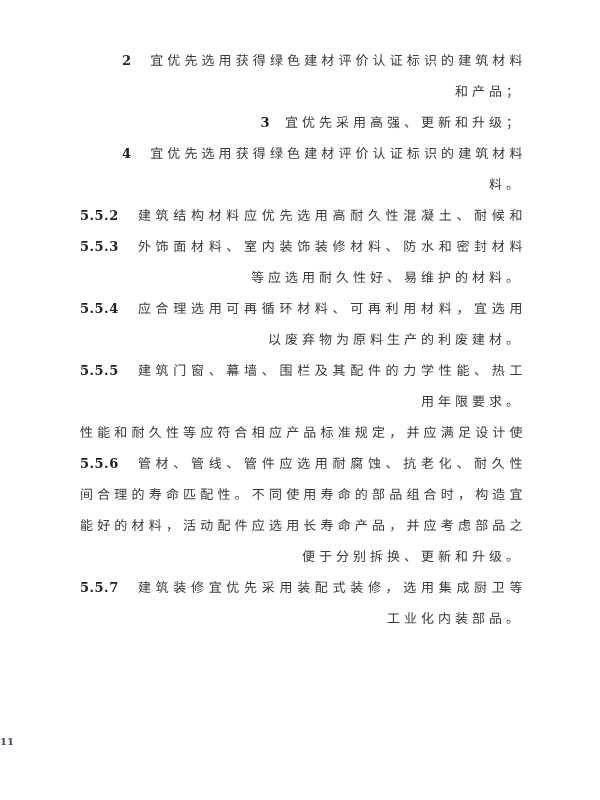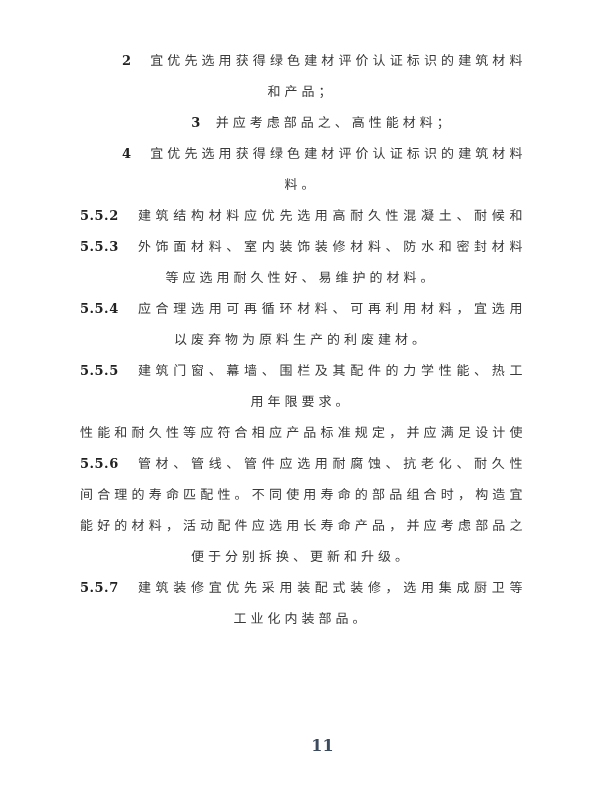--- a/index.html
+++ b/index.html
@@ -31,56 +31,55 @@
   }
   
   .line.justify {
     white-space: normal;
     text-align: justify;
     text-align-last: justify;
     letter-spacing: 0.5px;
   }
   
   .line.last {
-    text-align: center;
+    text-align: right;
     letter-spacing: 4px;
   }
   .line.indent {
     text-indent: 42px;
   }
   .num {
     font-weight: bold;
     color: #222222;
     letter-spacing: 0.5px;
     margin-right: 15px;
   }
   .num:empty { display: none; margin-right: 0; }
   .txt { }
   .page-number {
     position: absolute;
     left: 0;
     top: 736px;
     width: 100%;
-    text-align: center;
-    font-size: 16px;
+    text-align: left;
+    font-size: 10px;
     font-weight: bold;
     color: #3c4a5e;
     letter-spacing: 0;
-    padding-left: 45px;
   }
 </style>
 </head>
 <body>
 
 <div class="page">
   <div class="content">
 
     <div class="line justify indent"><span class="num">2</span><span class="txt">宜优先选用获得绿色建材评价认证标识的建筑材料</span></div>
     <div class="line last"><span class="txt">和产品；</span></div>
-    <div class="line last indent"><span class="num">3</span><span class="txt">并应考虑部品之、高性能材料；</span></div>
+    <div class="line last indent"><span class="num">3</span><span class="txt">宜优先采用高强、更新和升级；</span></div>
     <div class="line justify indent"><span class="num">4</span><span class="txt">宜优先选用获得绿色建材评价认证标识的建筑材料</span></div>
     <div class="line last"><span class="txt">料。</span></div>
 
     <div class="line justify"><span class="num">5.5.2</span><span class="txt">建筑结构材料应优先选用高耐久性混凝土、耐候和</span></div>
 
     <div class="line justify"><span class="num">5.5.3</span><span class="txt">外饰面材料、室内装饰装修材料、防水和密封材料</span></div>
     <div class="line last"><span class="txt">等应选用耐久性好、易维护的材料。</span></div>
 
     <div class="line justify"><span class="num">5.5.4</span><span class="txt">应合理选用可再循环材料、可再利用材料，宜选用</span></div>
     <div class="line last"><span class="txt">以废弃物为原料生产的利废建材。</span></div>

